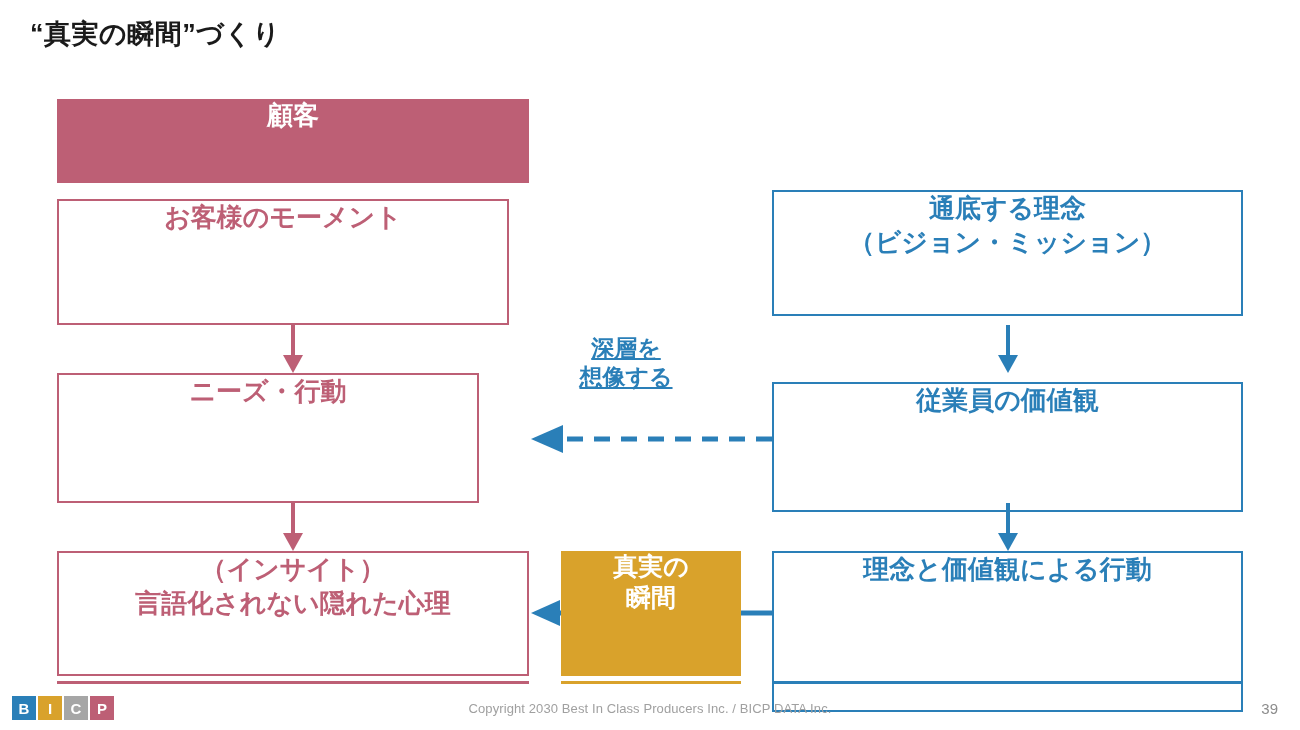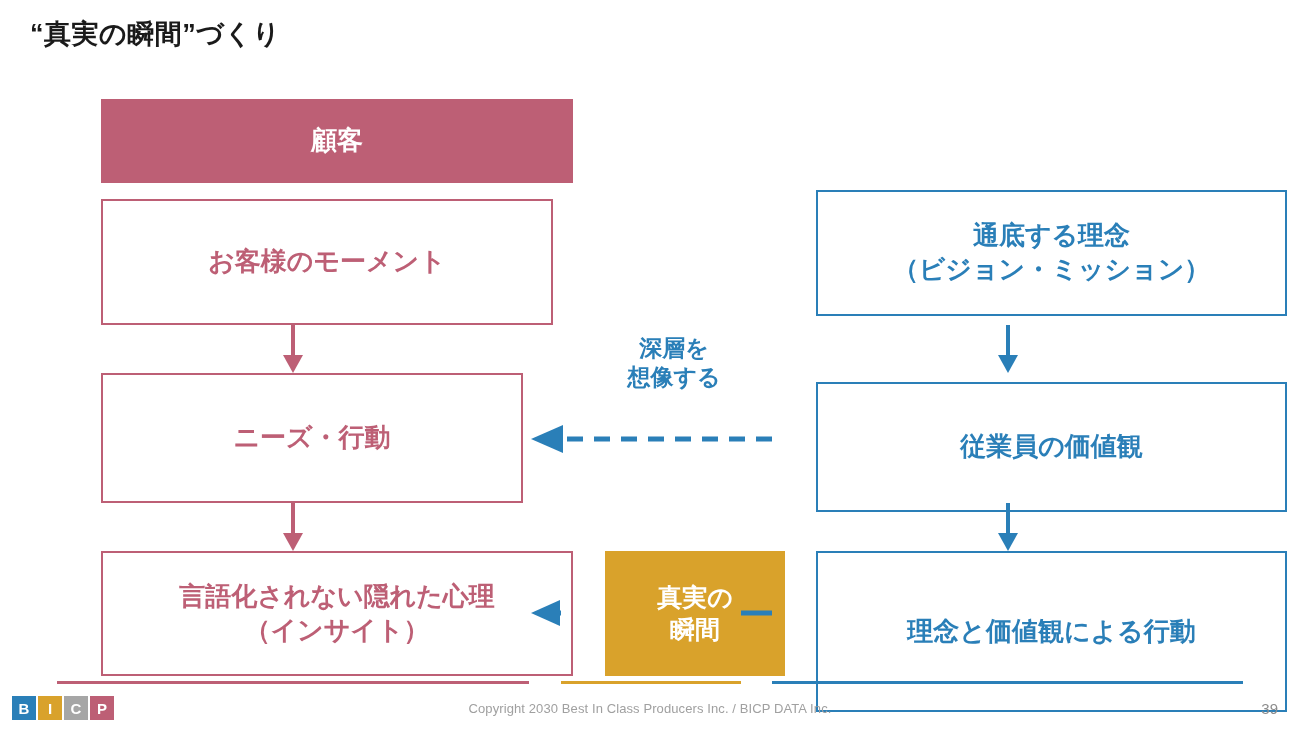--- a/index.html
+++ b/index.html
@@ -32,25 +32,23 @@
     color: #1a1a1a;
     letter-spacing: 0.5px;
     white-space: nowrap;
   }
 
   
   .node {
     position: absolute;
     box-sizing: border-box;
     display: flex;
-    align-items: center;
     justify-content: center;
     text-align: center;
     line-height: 1.3;
-    margin-left: 44px;
   }
 
   .header-box {
     font-size: 26px;
     font-weight: bold;
     color: #ffffff;
   }
   .header-box.customer { background: #bd5f75; }
   .header-box.brand    { background: #2a7fb8; }
 
@@ -181,22 +179,22 @@
   </div>
 
   <div class="node body-box customer" style="left:57px; top:373px; width:422px; height:130px;">
     <div>
       <div>ニーズ・行動</div>
     </div>
   </div>
 
   <div class="node body-box customer" style="left:57px; top:551px; width:472px; height:125px;">
     <div>
+      <div>（インサイト）</div>
       <div>言語化されない隠れた心理</div>
-      <div>（インサイト）</div>
     </div>
   </div>
 
 
   <div class="node body-box brand" style="left:772px; top:190px; width:471px; height:126px;">
     <div>
       <div>通底する理念</div>
       <div>（ビジョン・ミッション）</div>
     </div>
   </div>
@@ -213,21 +211,21 @@
     </div>
   </div>
 
   <div class="node moment-box" style="left:561px; top:551px; width:180px; height:125px;">
     <div>
       <div>真実の</div>
       <div>瞬間</div>
     </div>
   </div>
 
-  <div class="conn-label" style="left:612px; top:334px; width:124px;">
+  <div class="conn-label" style="left:564px; top:334px; width:124px;text-decoration:underline;">
     <div>深層を</div>
     <div>想像する</div>
   </div>
 
   <svg class="wires" viewBox="0 0 1300 730" width="1300" height="730">
 
     <g>
       <line x1="293" y1="325" x2="293" y2="361" stroke="#bd5f75" stroke-width="4"></line>
       <polygon points="293,373 283,355 303,355" fill="#bd5f75"></polygon>
     </g>

